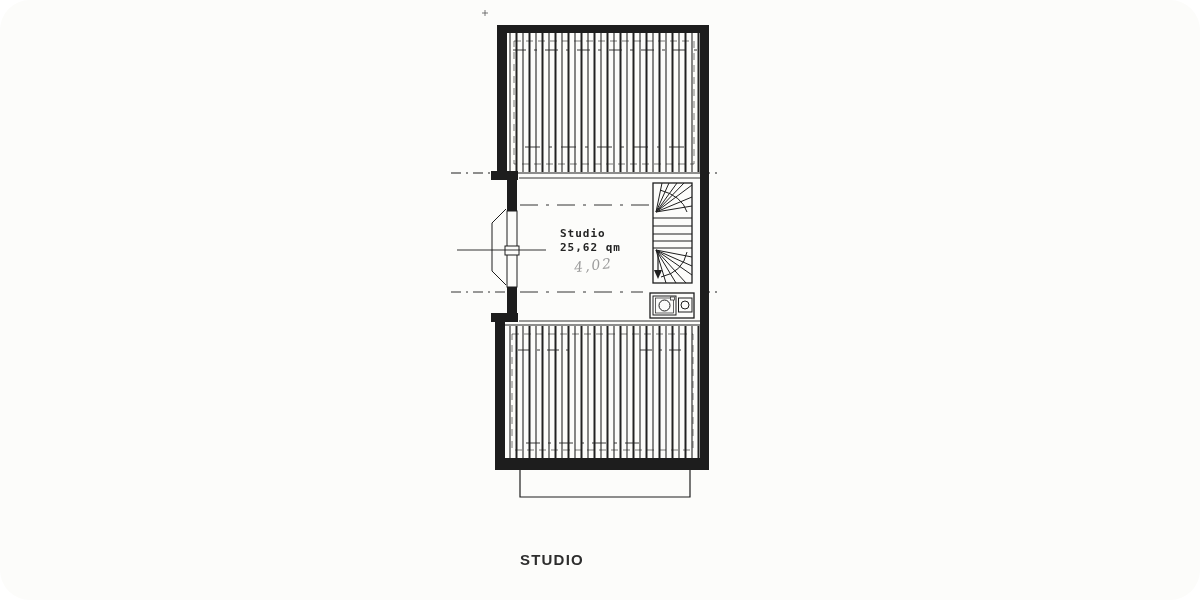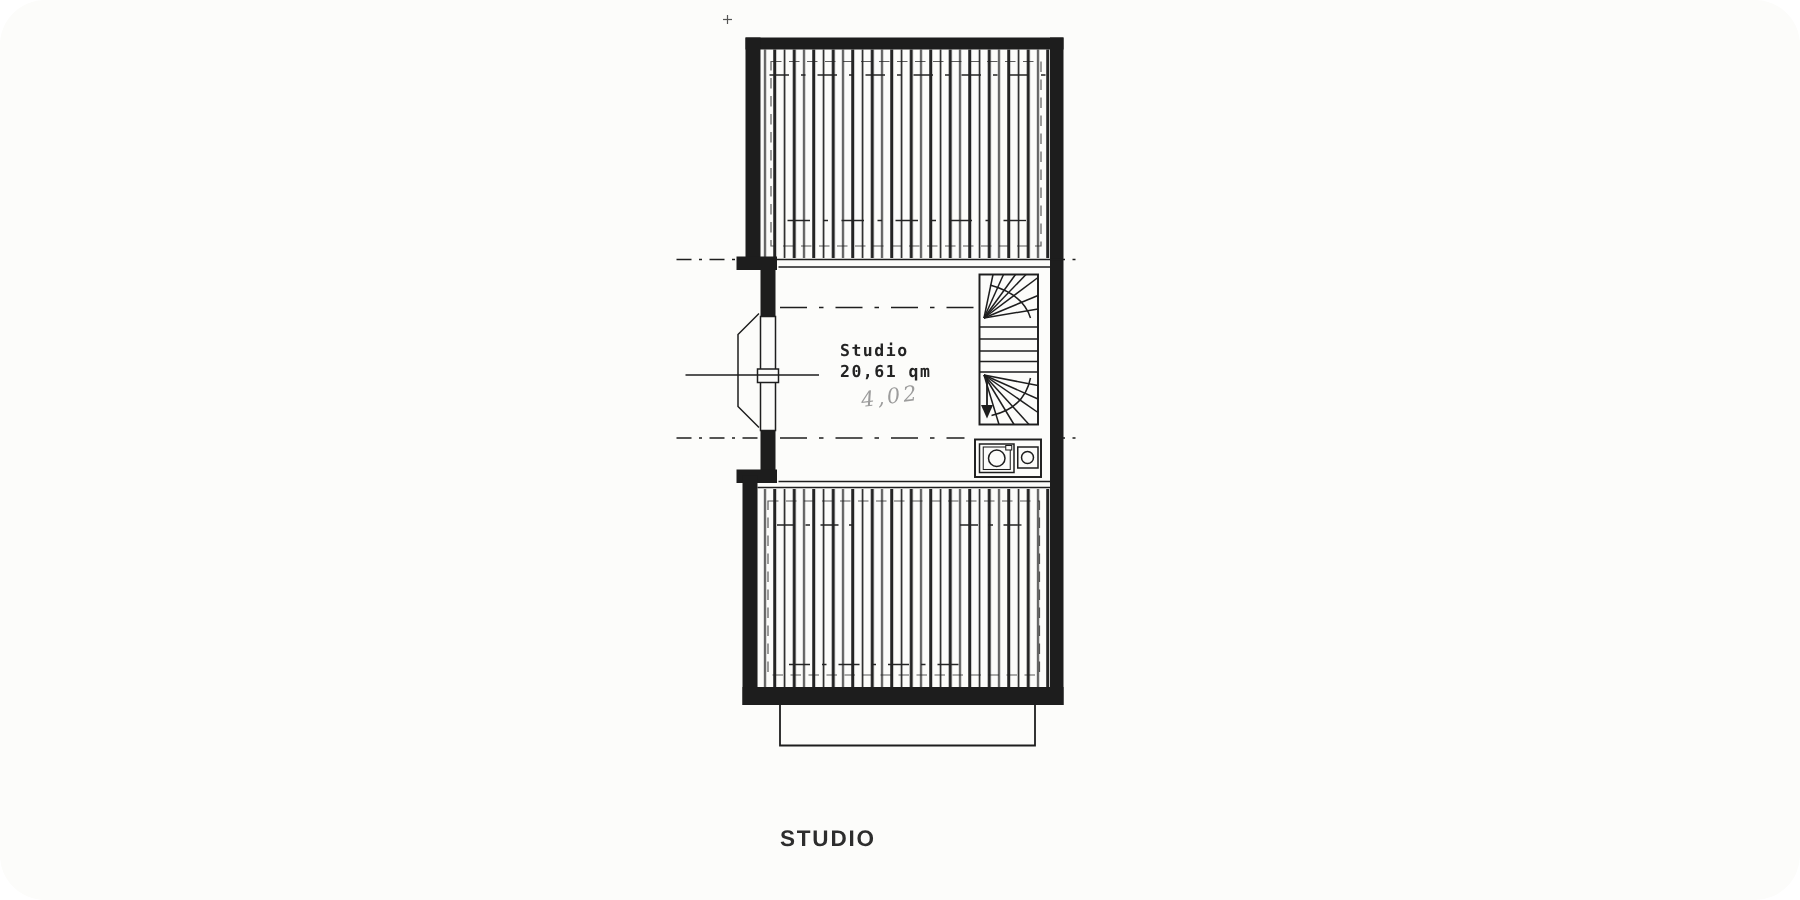--- a/index.html
+++ b/index.html
@@ -164,17 +164,17 @@
       <circle cx="685" cy="305" r="4" stroke-width="1"></circle>
       <rect x="670.5" y="297" width="4" height="3" stroke-width="0.7"></rect>
     </g>
 
     <g stroke="#1e1e1e" fill="none">
       <polyline points="520,470 520,497 690,497 690,470" stroke-width="1.2"></polyline>
     </g>
   </svg>
 
   <div class="txt room-name">Studio</div>
-  <div class="txt room-area">20,61 qm</div>
+  <div class="txt room-area">25,62 qm</div>
   <div class="txt hand-note">4,02</div>
   <div class="txt caption">STUDIO</div>
 
 </div>
 
 </body></html>

